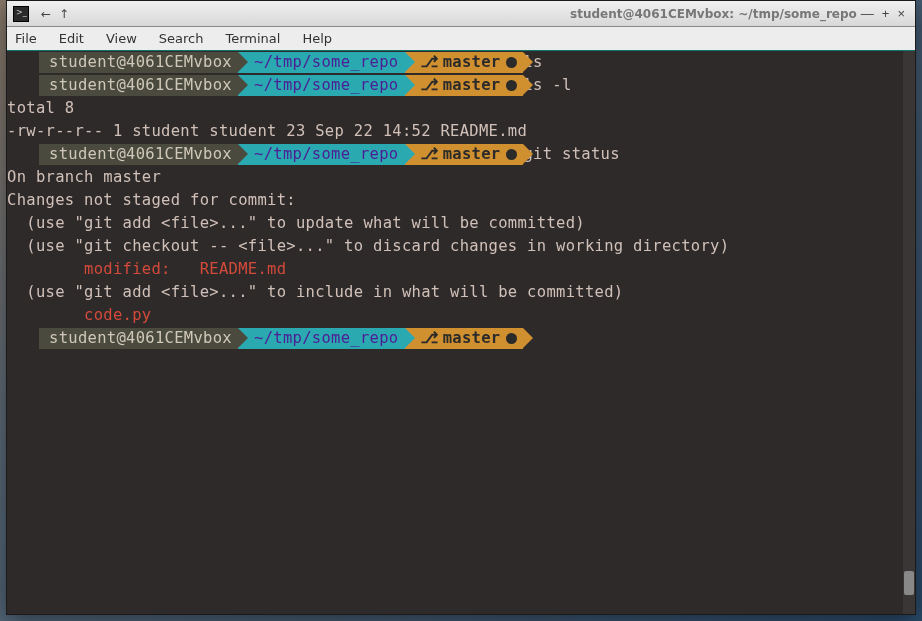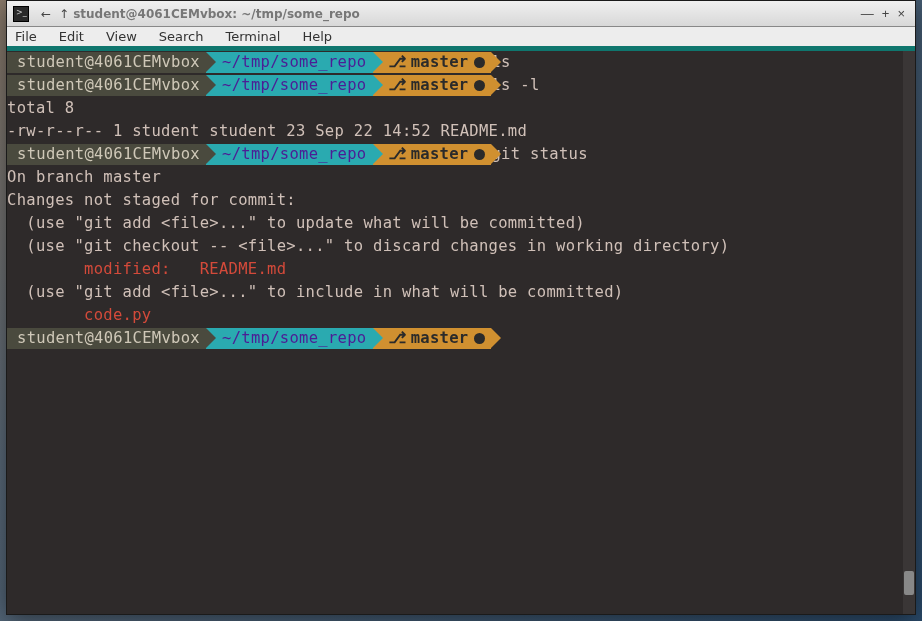--- a/index.html
+++ b/index.html
@@ -50,35 +50,35 @@
   top: 1px; left: 2px;
 }
 .titlebar .nav-btn {
   font-size: 12px;
   color: #444;
   margin: 0 4px;
   cursor: pointer;
 }
 .titlebar .title {
   flex: 1;
-  text-align: left;
+  text-align: right;
   font-weight: bold;
   color: #777;
 }
 .titlebar .ctrl {
   font-size: 13px;
   color: #444;
   margin: 0 4px;
   cursor: pointer;
   font-family: sans-serif;
 }
 .menubar {
   height: 24px;
   background: #ededed;
-  border-bottom: 5px solid #0f766e;
+  border-bottom: 1px solid #0f766e;
   display: flex;
   align-items: center;
   padding: 0 8px;
   font-family: "DejaVu Sans", sans-serif;
   font-size: 13px;
   color: #333;
 }
 .menubar span { margin-right: 22px; cursor: pointer; }
 .terminal {
   flex: 1;
@@ -108,21 +108,21 @@
 .seg::after {
   content: "";
   position: absolute;
   right: -10px;
   top: 0;
   border-top: 10.5px solid transparent;
   border-bottom: 10.5px solid transparent;
   border-left: 10px solid;
   z-index: 2;
 }
-.seg-user { background: #4a4a3e; color: #cfc8b8; }
+.seg-user { background: #4a4a3e; color: #cfc8b8; margin-left: 32px; }
 .seg-user::after { border-left-color: #4a4a3e; }
 .seg-path { background: #2aaab0; color: #4c1d95; padding-left: 16px; }
 .seg-path::after { border-left-color: #2aaab0; }
 .seg-branch { background: #d09030; color: #2a2a2a; padding-left: 16px; font-weight: bold; }
 .seg-branch::after { border-left-color: #d09030; }
 .branch-sym { margin-right: 4px; }
 .branch-dot {
   display: inline-block;
   width: 11px;
   height: 11px;

